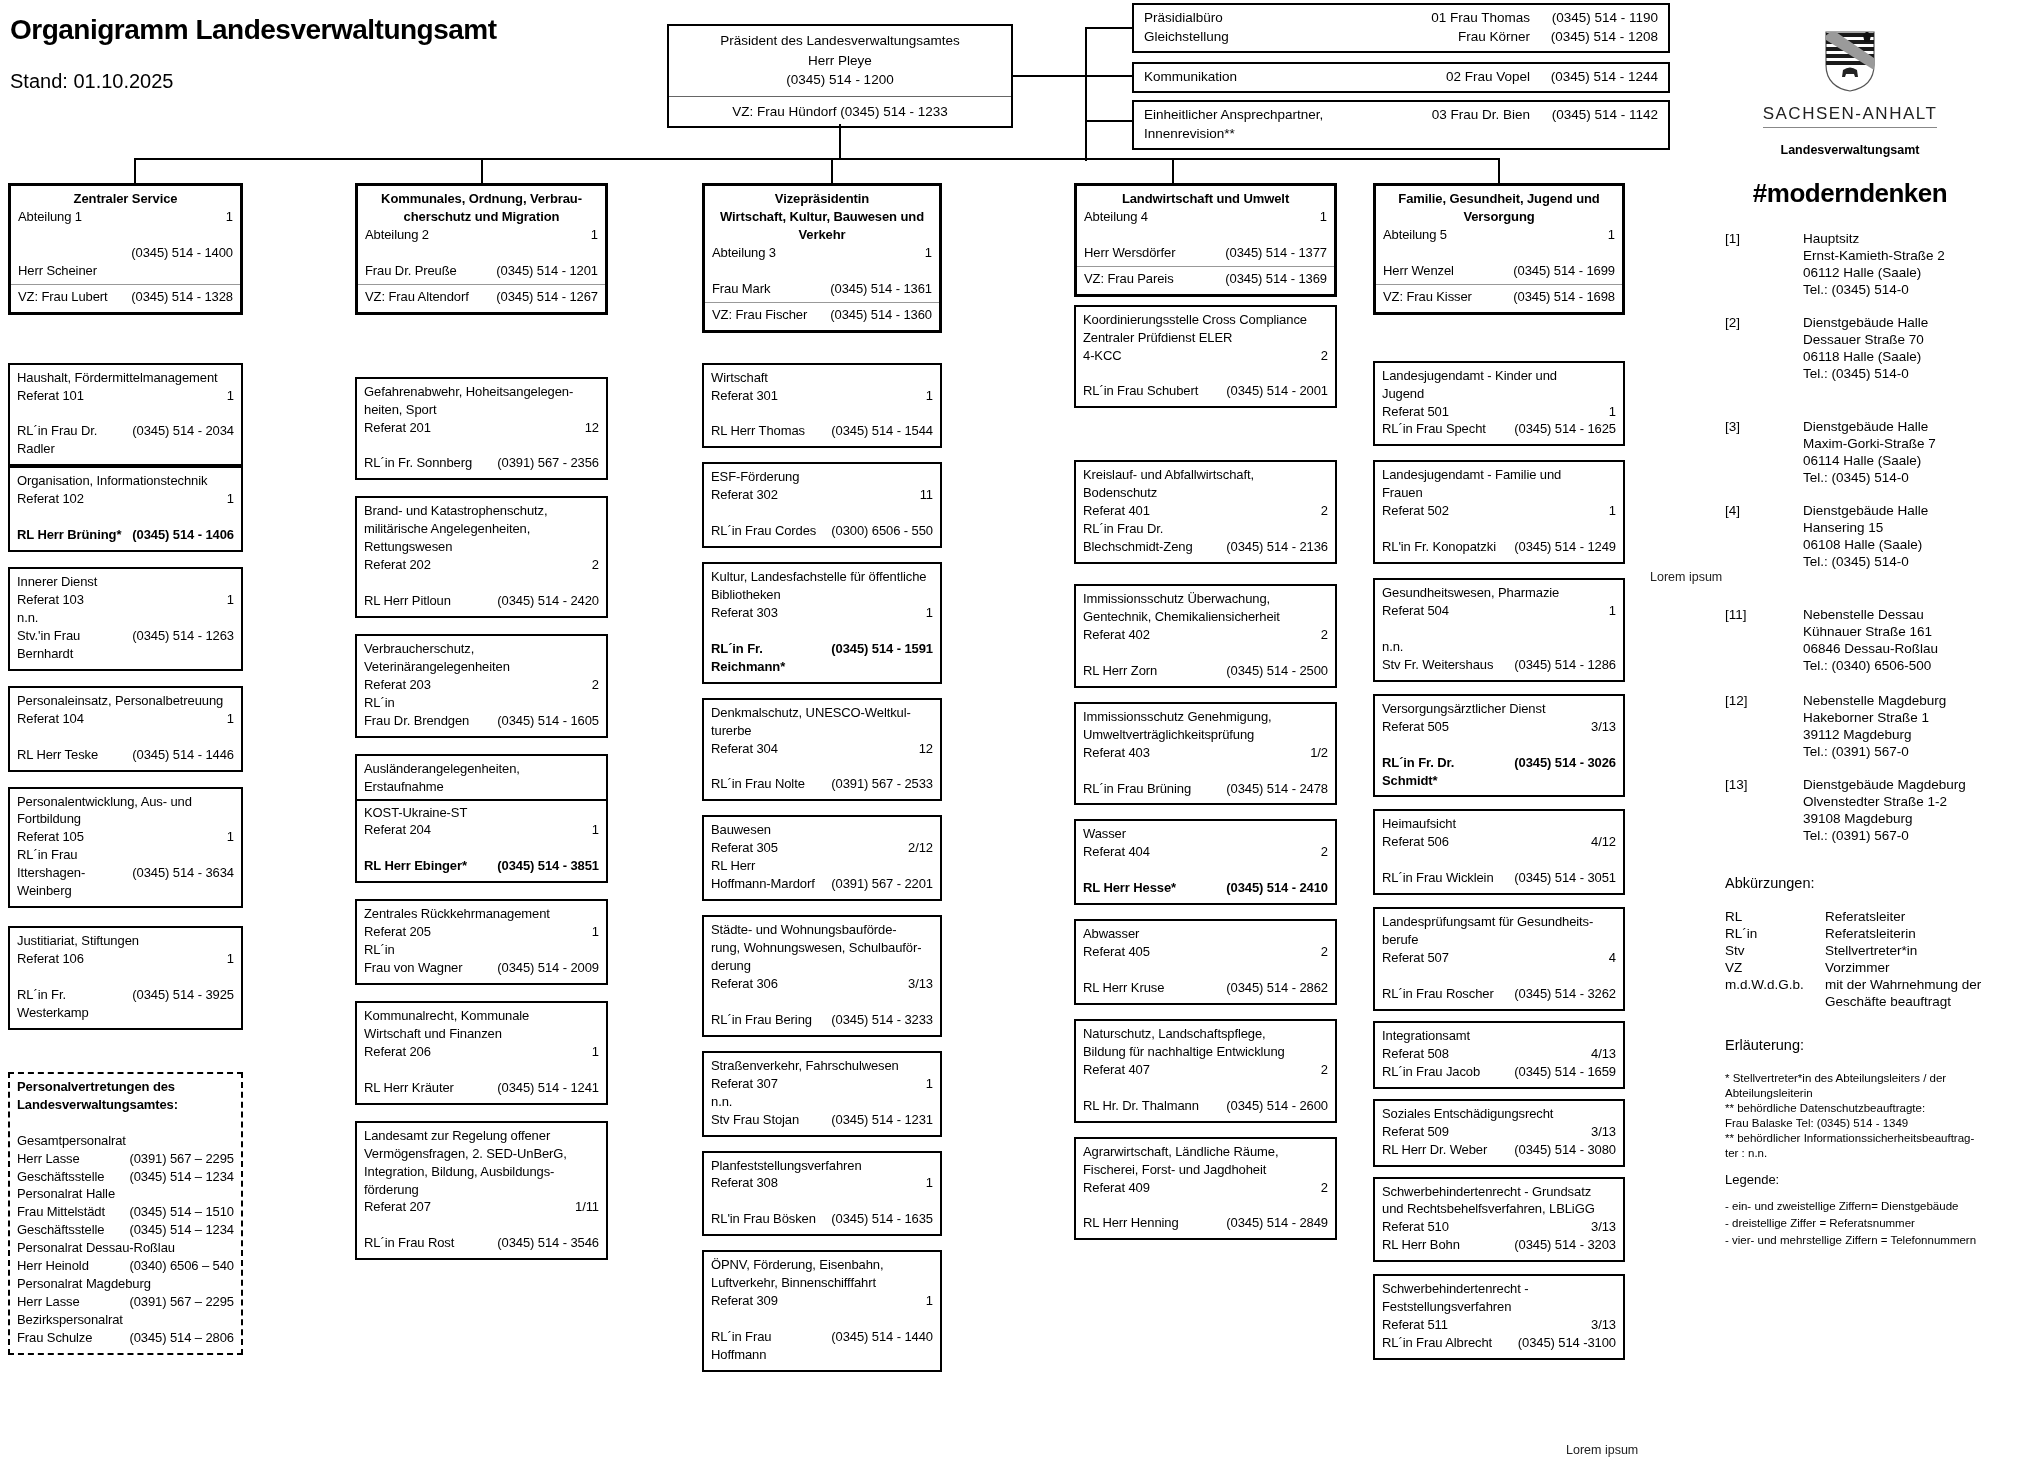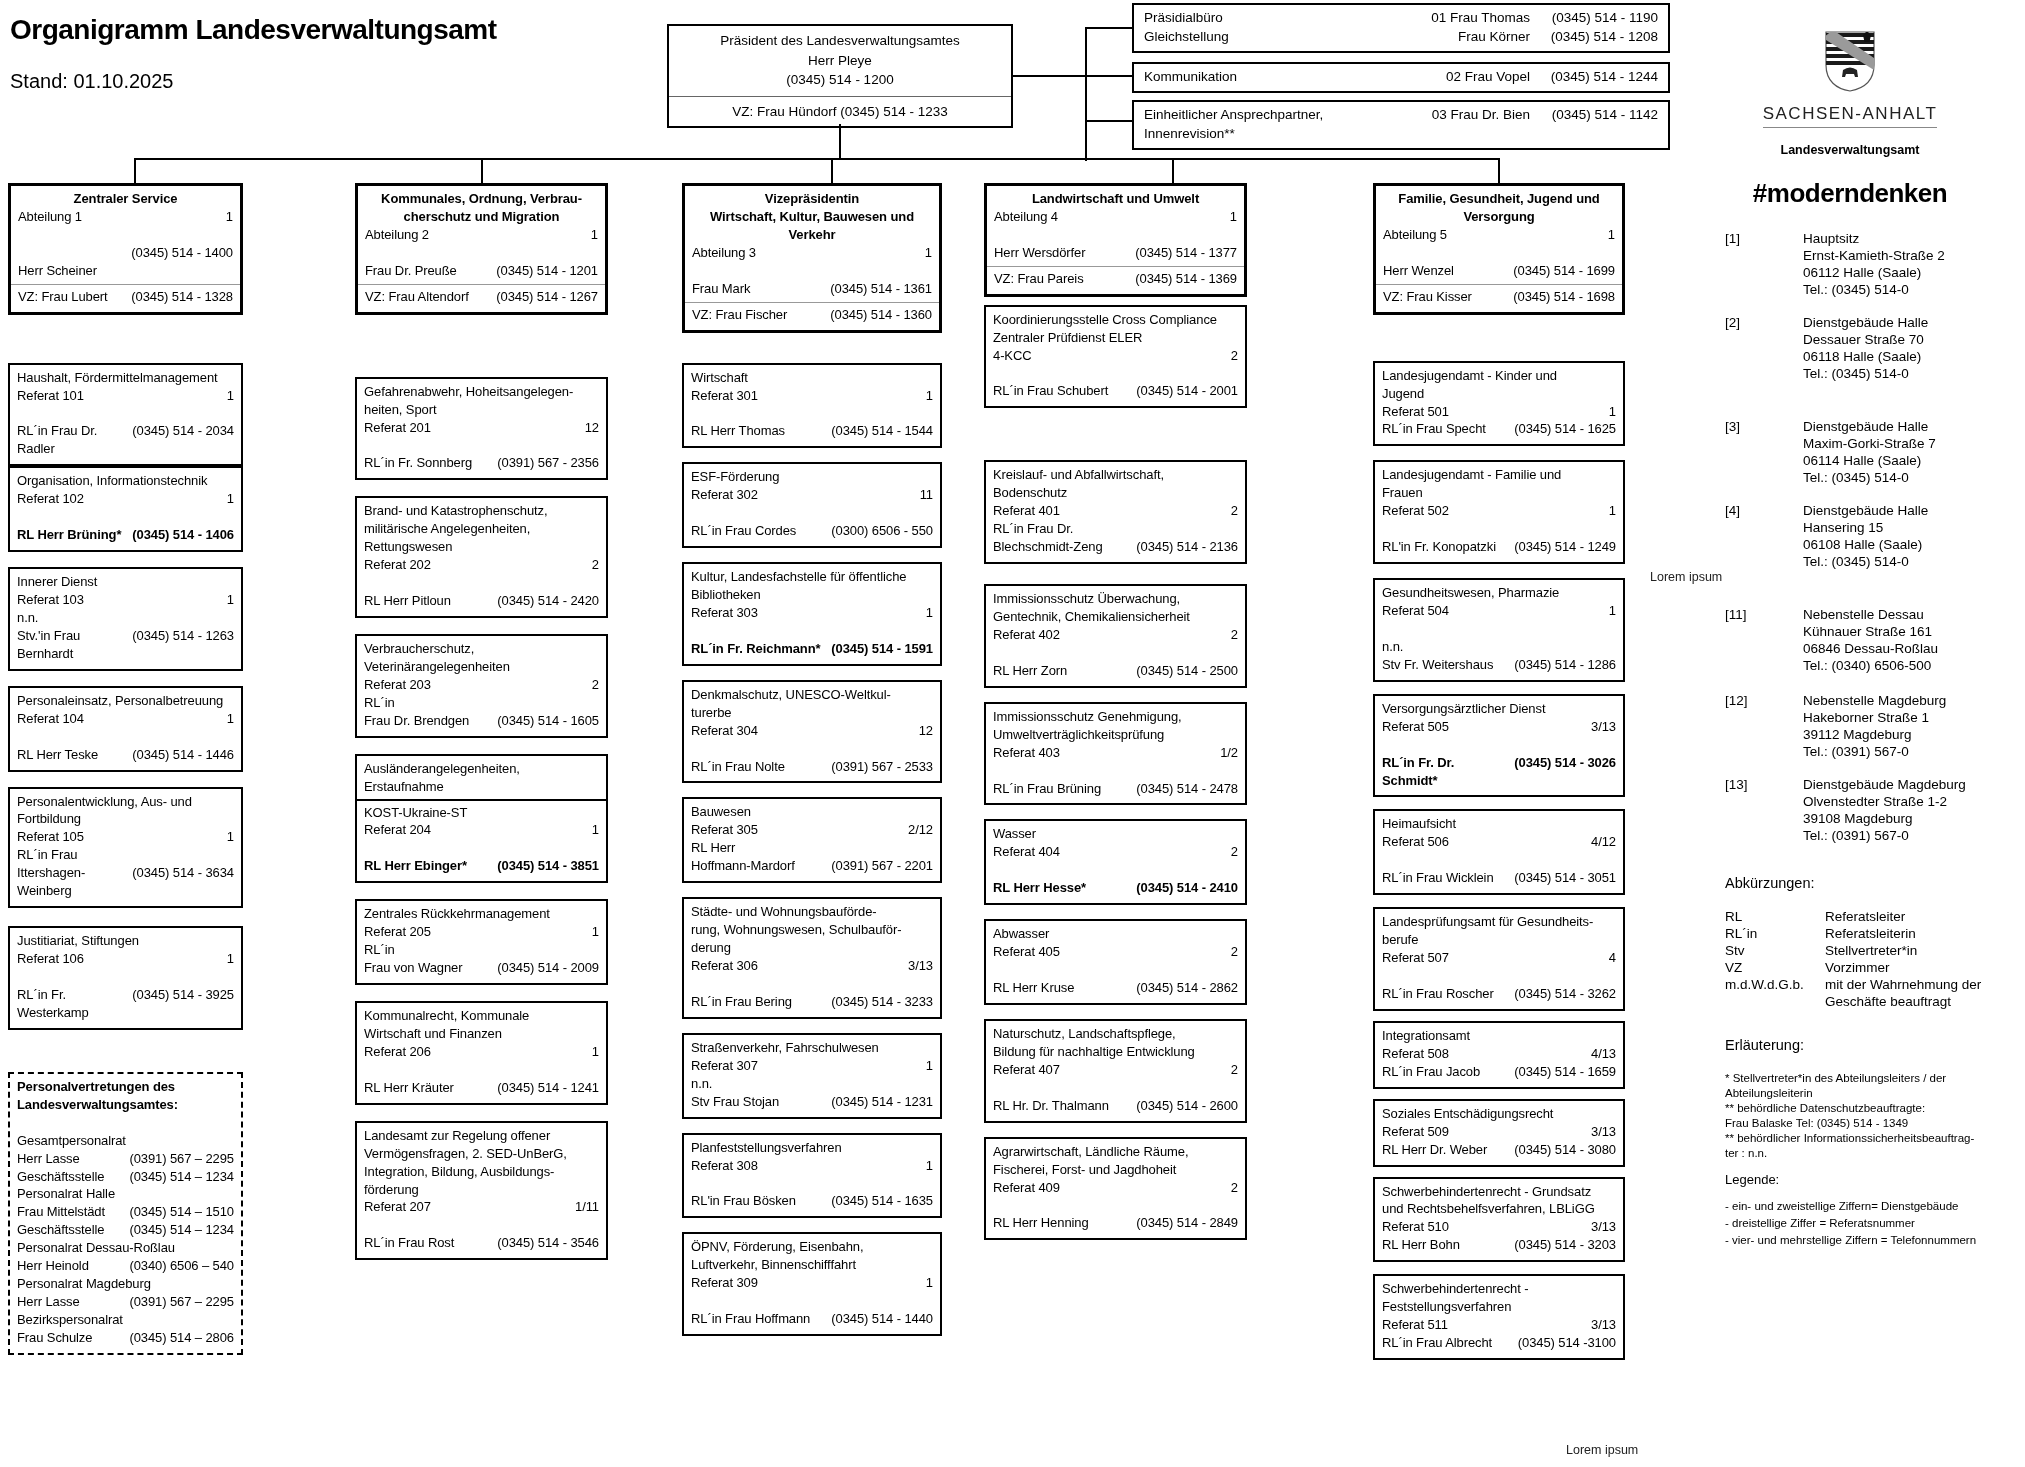--- a/index.html
+++ b/index.html
@@ -19,22 +19,22 @@
   .br{white-space:nowrap;padding-left:4px;text-align:right;}
   .bold{font-weight:bold;}
   .hr{border-top:2px solid #000;margin:3px -7px;}
   .vzr{border-top:1.5px solid #999;margin:4px -7px 3px;}
   .dashed{border:2.2px dashed #000;}
   .pv-title{font-weight:bold;}
 
   .col{position:absolute;top:183px;}
   .col1{left:8px;width:235px;}
   .col2{left:355px;width:253px;}
-  .col3{left:682px;width:260px;}
-  .col4{left:984px;width:263px;}
+  .col3{left:702px;width:240px;}
+  .col4{left:1074px;width:263px;}
   .col5{left:1373px;width:252px;}
 
   
   .pres{position:absolute;left:667px;top:24px;width:346px;box-sizing:border-box;
         border:2.5px solid #000;background:#fff;text-align:center;font-size:13.5px;line-height:1.45;}
   .pres-top{padding:5px 6px 6px;}
   .pres-vz{border-top:1.2px solid #666;padding:5px 6px;}
 
   
   .sbox{position:absolute;left:1132px;width:538px;box-sizing:border-box;border:2.5px solid #000;

